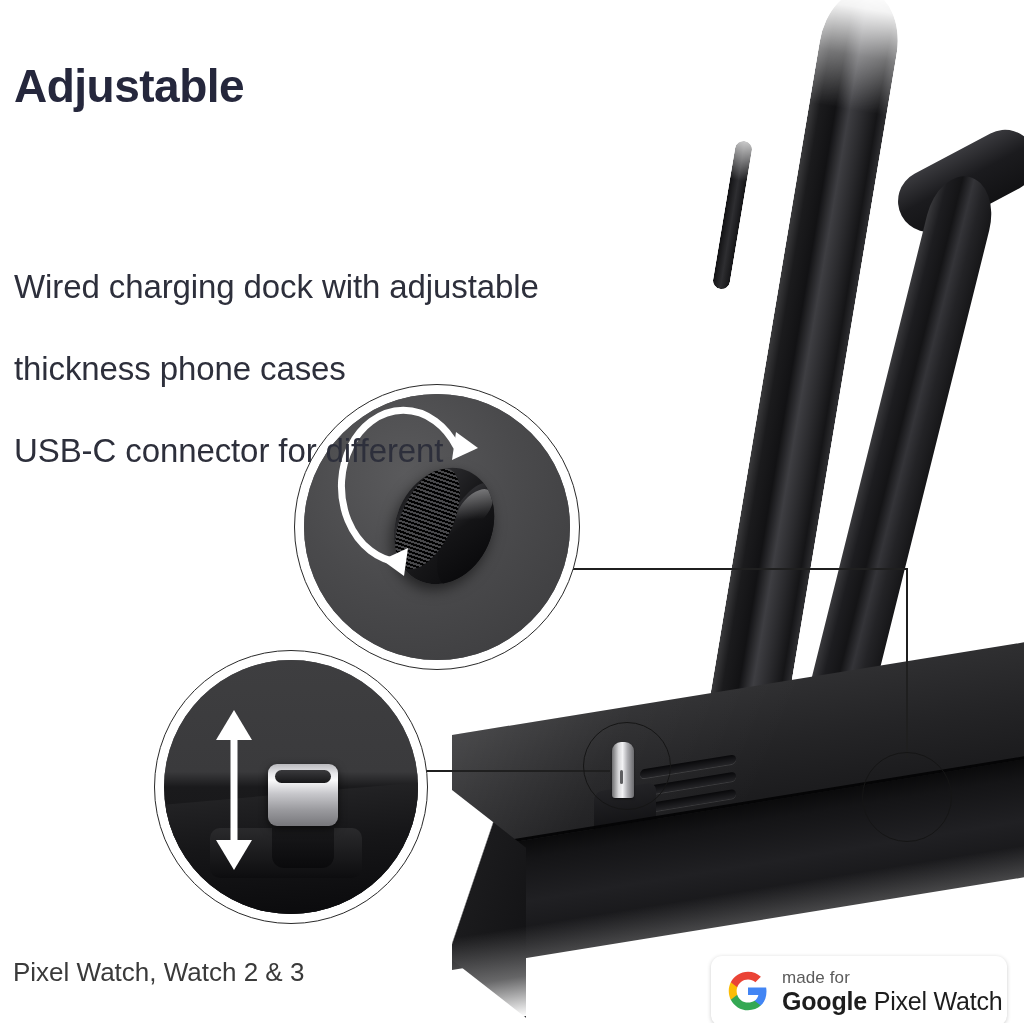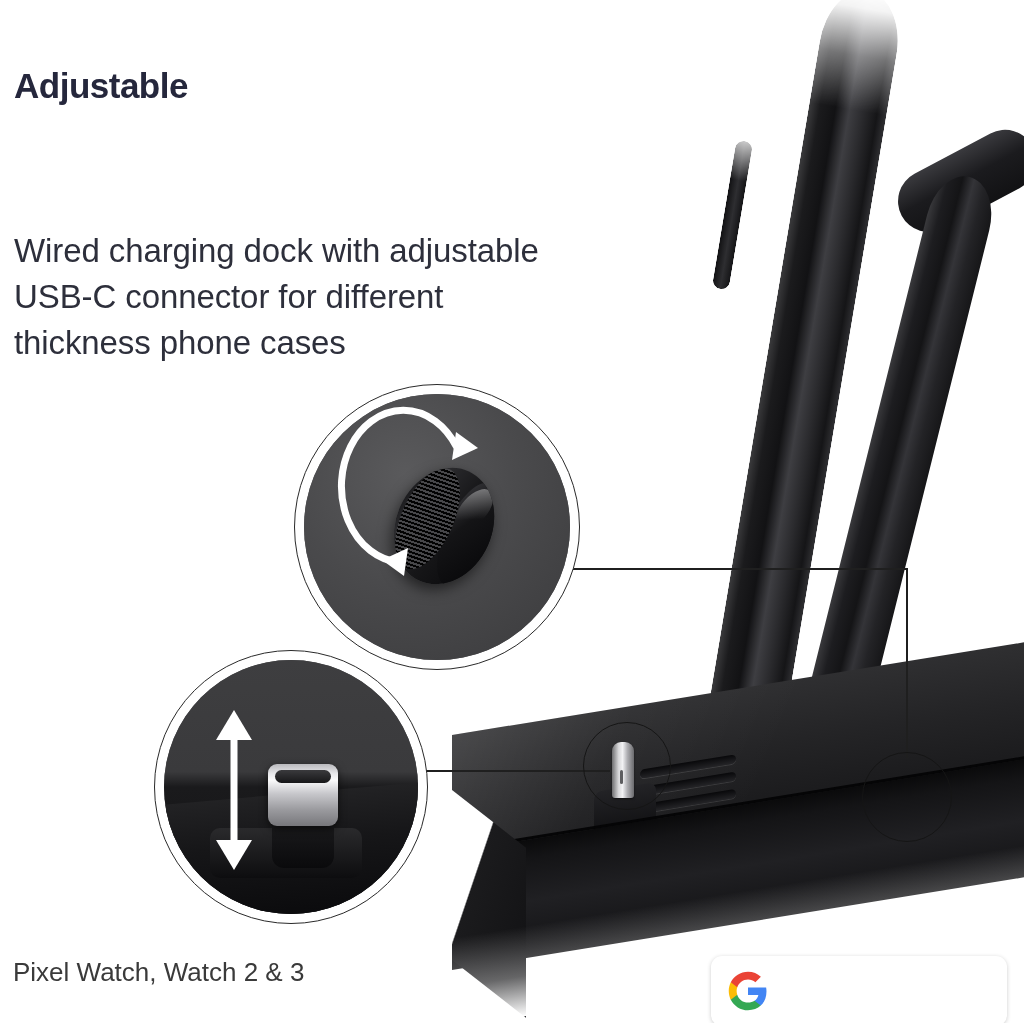--- a/index.html
+++ b/index.html
@@ -17,21 +17,21 @@
     height: 1023px;
     background: #ffffff;
     overflow: hidden;
   }
 
   
   .headline-1 {
     position: absolute;
     left: 14px;
     top: 57px;
-    font-size: 35px;
+    font-size: 46px;
     line-height: 58px;
     font-weight: 700;
     letter-spacing: -0.5px;
     color: #25273c;
     white-space: nowrap;
   }
   .headline-2 {
     position: absolute;
     left: 14px;
     top: 140px;
@@ -46,21 +46,21 @@
     position: absolute;
     left: 14px;
     top: 228px;
     width: 660px;
     font-size: 33px;
     line-height: 46px;
     font-weight: 300;
     letter-spacing: -0.1px;
     color: #2d2f3b;
   }
-  .subcopy div { white-space: nowrap; }
+  .subcopy div { white-space: nowrap; margin-top: 36px; }
 
   .disclaimer {
     position: absolute;
     left: 13px;
     top: 955px;
     font-size: 26px;
     line-height: 35px;
     font-weight: 400;
     letter-spacing: 0px;
     color: #3a3a3a;
@@ -462,30 +462,34 @@
         <polygon points="70,50 88,80 52,80" fill="#ffffff"></polygon>
         <polygon points="70,210 88,180 52,180" fill="#ffffff"></polygon>
       </svg>
     </div>
   </div>
 
   <div class="headline-1">Adjustable</div>
 
   <div class="subcopy">
     <div>Wired charging dock with adjustable</div>
+    <div>thickness phone cases</div>
     <div>USB-C connector for different</div>
-    <div>thickness phone cases</div>
   </div>
 
   <div class="disclaimer">
     <div>Pixel Watch, Watch 2 &amp; 3</div>
   </div>
 
   <div id="google-badge">
     <svg class="g-logo" viewBox="0 0 48 48">
       <path fill="#4285F4" d="M45.12 24.5c0-1.56-.14-3.06-.4-4.5H24v8.51h11.84c-.51 2.75-2.06 5.08-4.39 6.64v5.52h7.11c4.16-3.83 6.56-9.47 6.56-16.17z"></path>
       <path fill="#34A853" d="M24 46c5.94 0 10.92-1.97 14.56-5.33l-7.11-5.52c-1.97 1.32-4.49 2.1-7.45 2.1-5.73 0-10.58-3.87-12.31-9.07H4.34v5.7C7.96 41.07 15.4 46 24 46z"></path>
       <path fill="#FBBC05" d="M11.69 28.18c-.44-1.32-.69-2.73-.69-4.18s.25-2.86.69-4.18v-5.7H4.34C2.85 17.09 2 20.45 2 24s.85 6.91 2.34 9.88l7.35-5.7z"></path>
       <path fill="#EA4335" d="M24 10.75c3.23 0 6.13 1.11 8.41 3.29l6.31-6.31C34.91 4.18 29.93 2 24 2 15.4 2 7.96 6.93 4.34 14.12l7.35 5.7c1.73-5.2 6.58-9.07 12.31-9.07z"></path>
     </svg>
+    <div class="badge-text">
+      <span class="made-for">made for</span>
+      <span class="product-line"><span class="bold">Google</span> <span class="light">Pixel Watch</span></span>
+    </div>
   </div>
 
 </div>
 
 </body></html>

